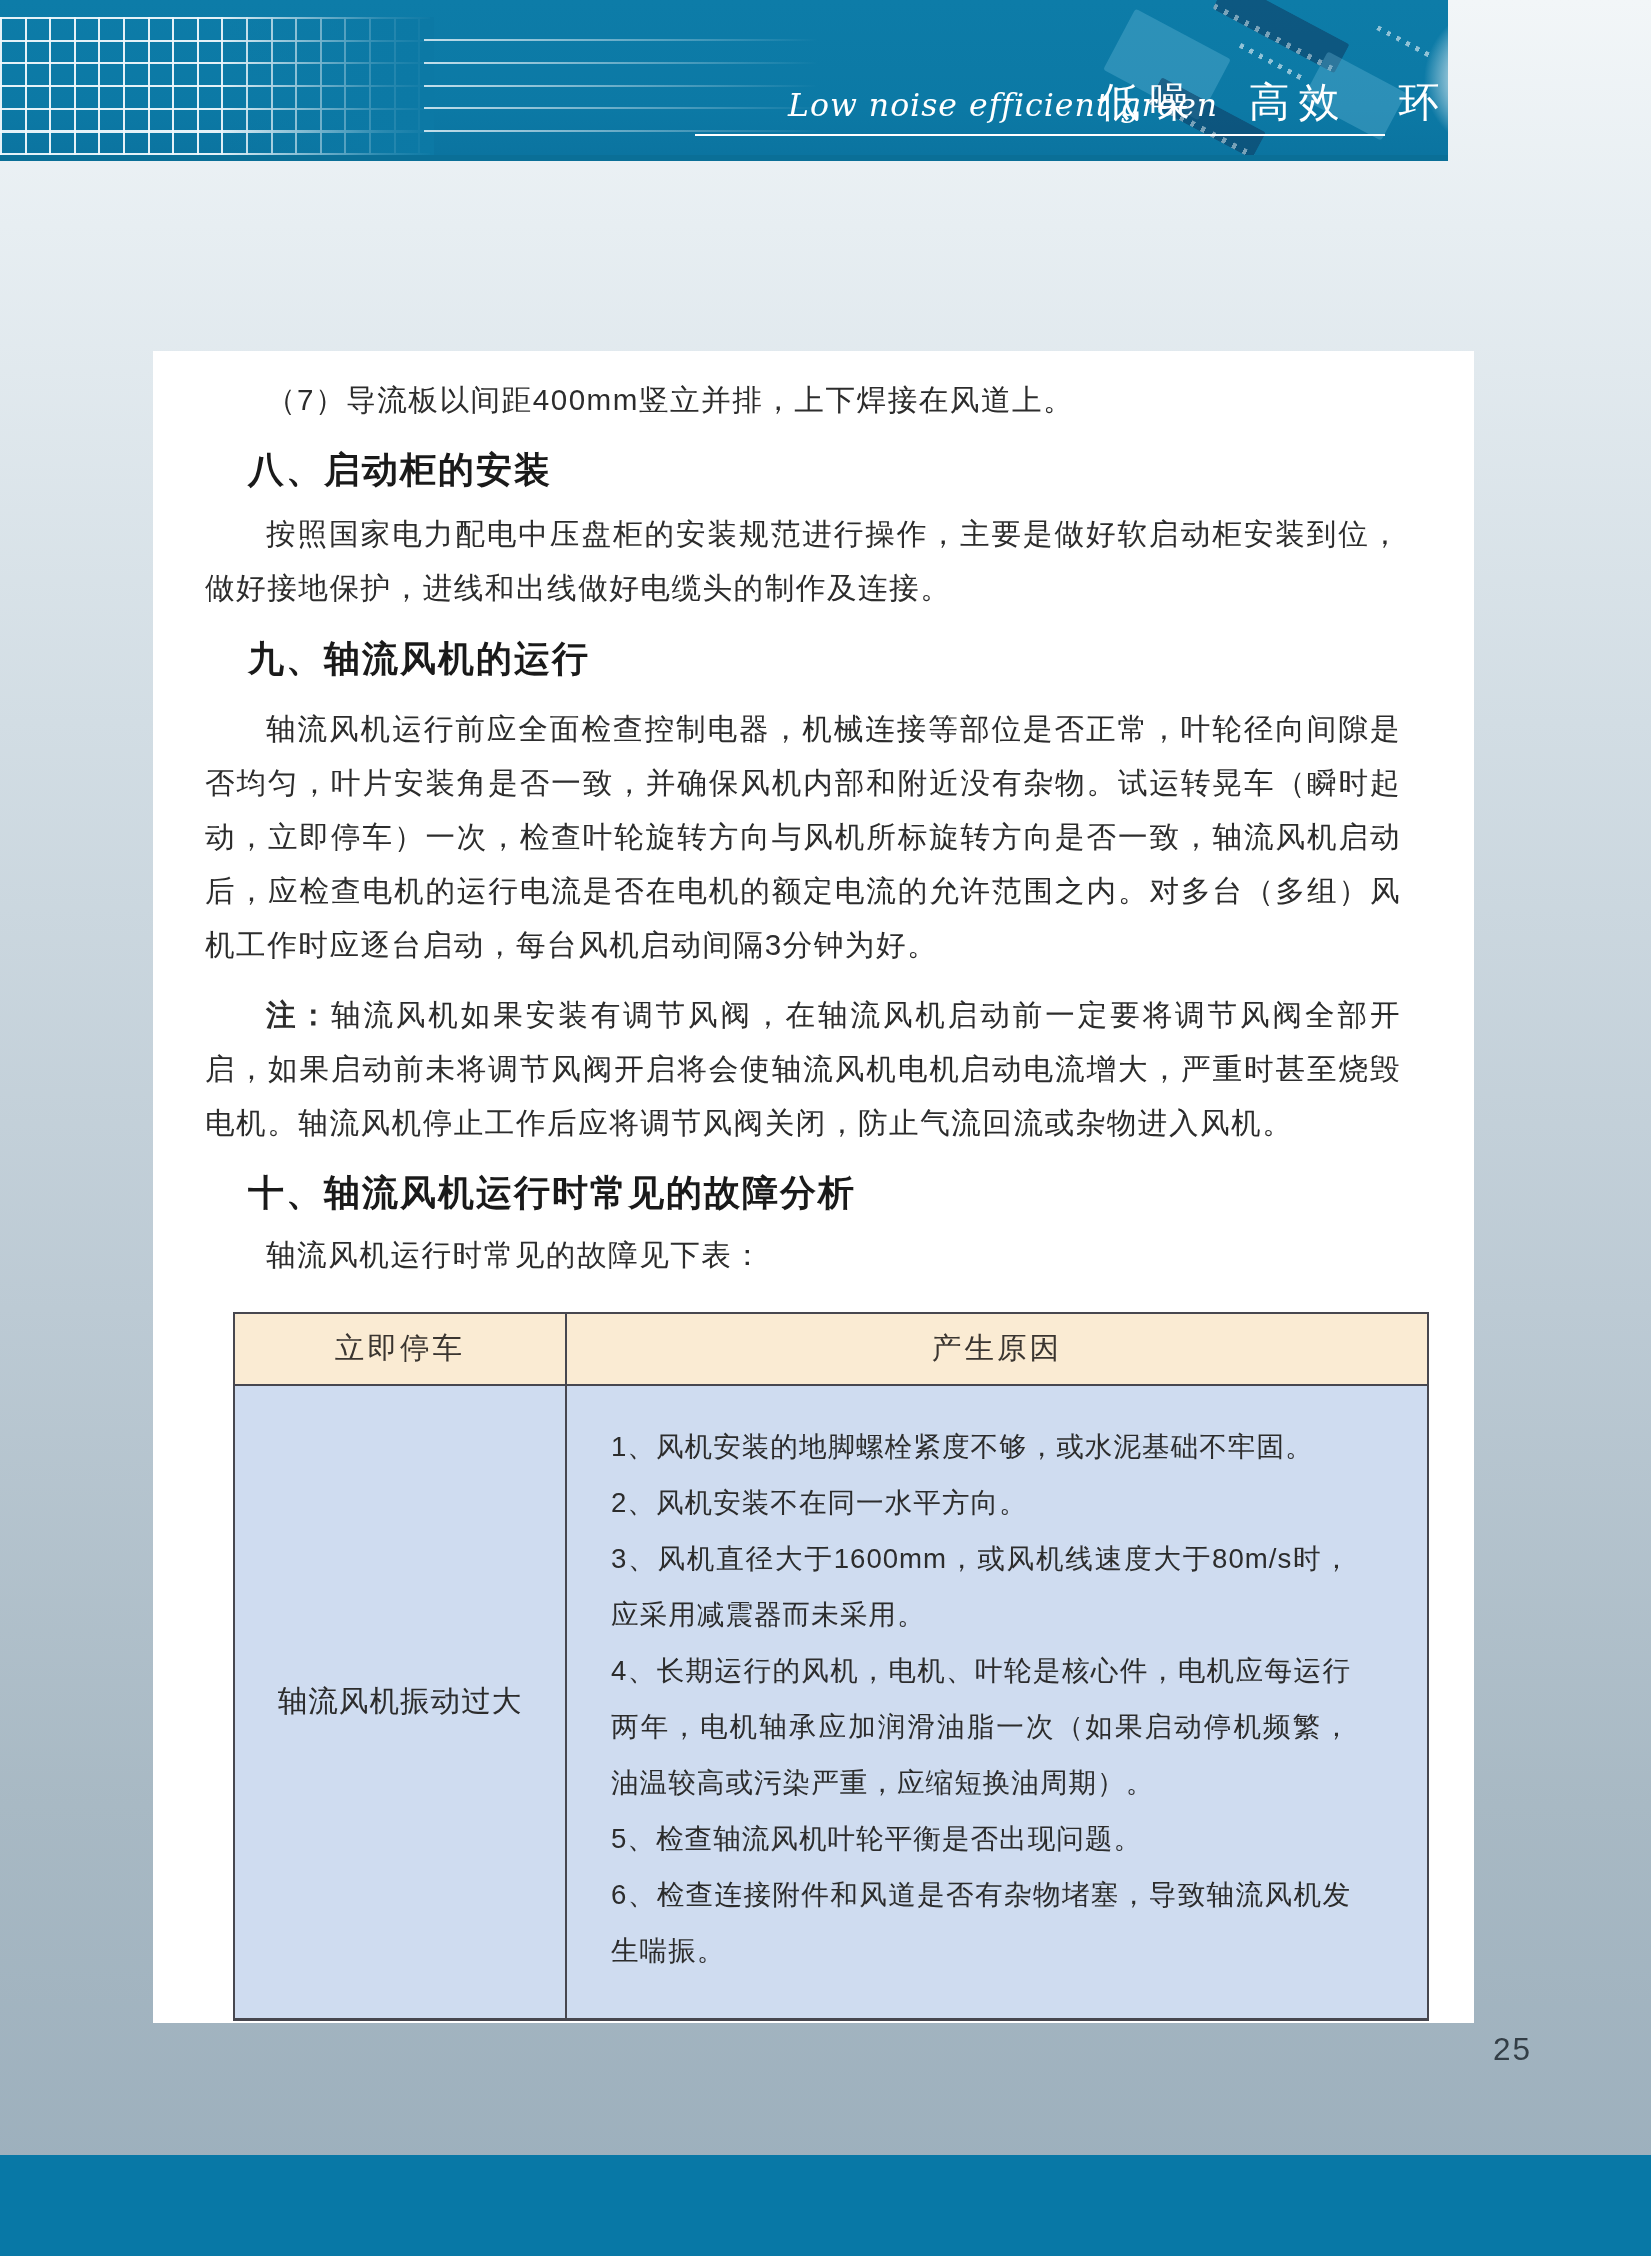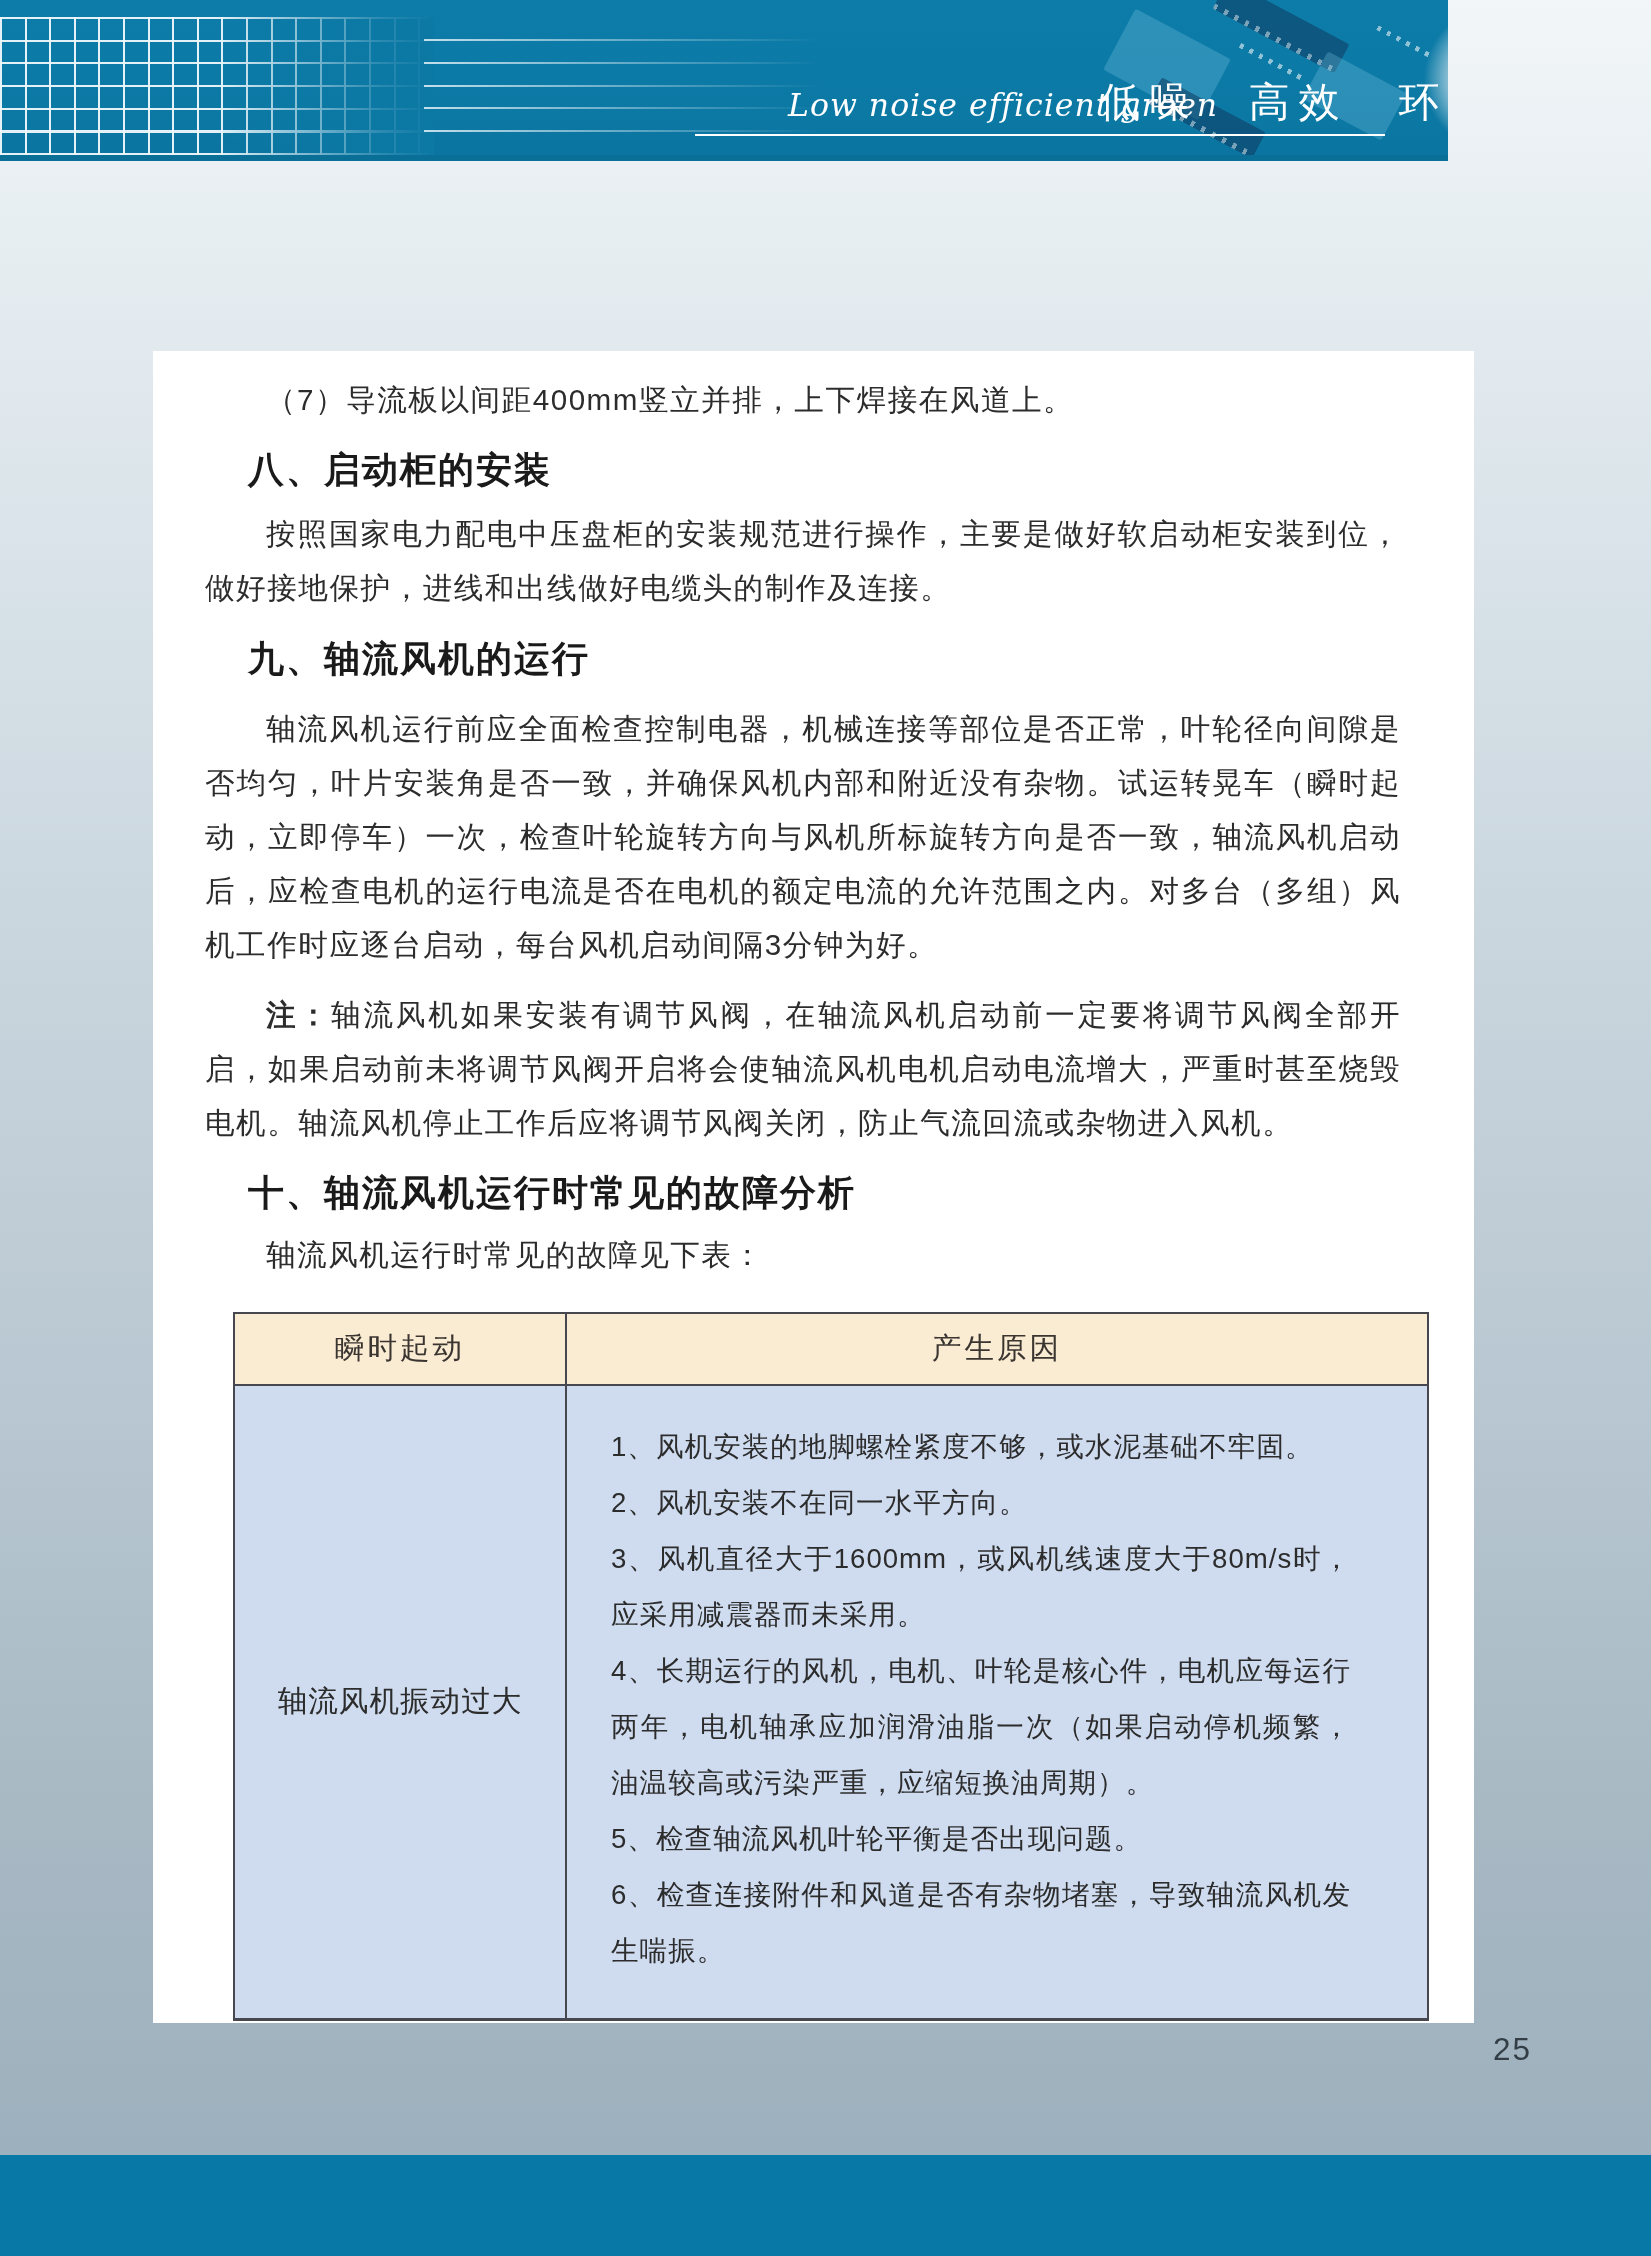--- a/index.html
+++ b/index.html
@@ -116,21 +116,21 @@
   <p class="body-p indent">轴流风机运行前应全面检查控制电器，机械连接等部位是否正常，叶轮径向间隙是否均匀，叶片安装角是否一致，并确保风机内部和附近没有杂物。试运转晃车（瞬时起动，立即停车）一次，检查叶轮旋转方向与风机所标旋转方向是否一致，轴流风机启动后，应检查电机的运行电流是否在电机的额定电流的允许范围之内。对多台（多组）风机工作时应逐台启动，每台风机启动间隔3分钟为好。</p>
 
   <p class="body-p indent"><span class="b">注：</span><span>轴流风机如果安装有调节风阀，在轴流风机启动前一定要将调节风阀全部开启，如果启动前未将调节风阀开启将会使轴流风机电机启动电流增大，严重时甚至烧毁电机。轴流风机停止工作后应将调节风阀关闭，防止气流回流或杂物进入风机。</span></p>
 
   <h2 class="sec-h mt5">十、轴流风机运行时常见的故障分析</h2>
   <p class="body-p indent mt8">轴流风机运行时常见的故障见下表：</p>
 
   <div class="fault-table">
     <div class="t-head">
       <div class="col-fault">
-        <span class="th-text">瞬时起动</span>
+        <span class="th-text">立即停车</span>
       </div>
       <div class="col-cause">
         <span class="th-text">产生原因</span>
       </div>
     </div>
     <div class="t-body">
       <div class="col-fault">
         <span class="fault-text">轴流风机振动过大</span>
       </div>
       <div class="col-cause">

